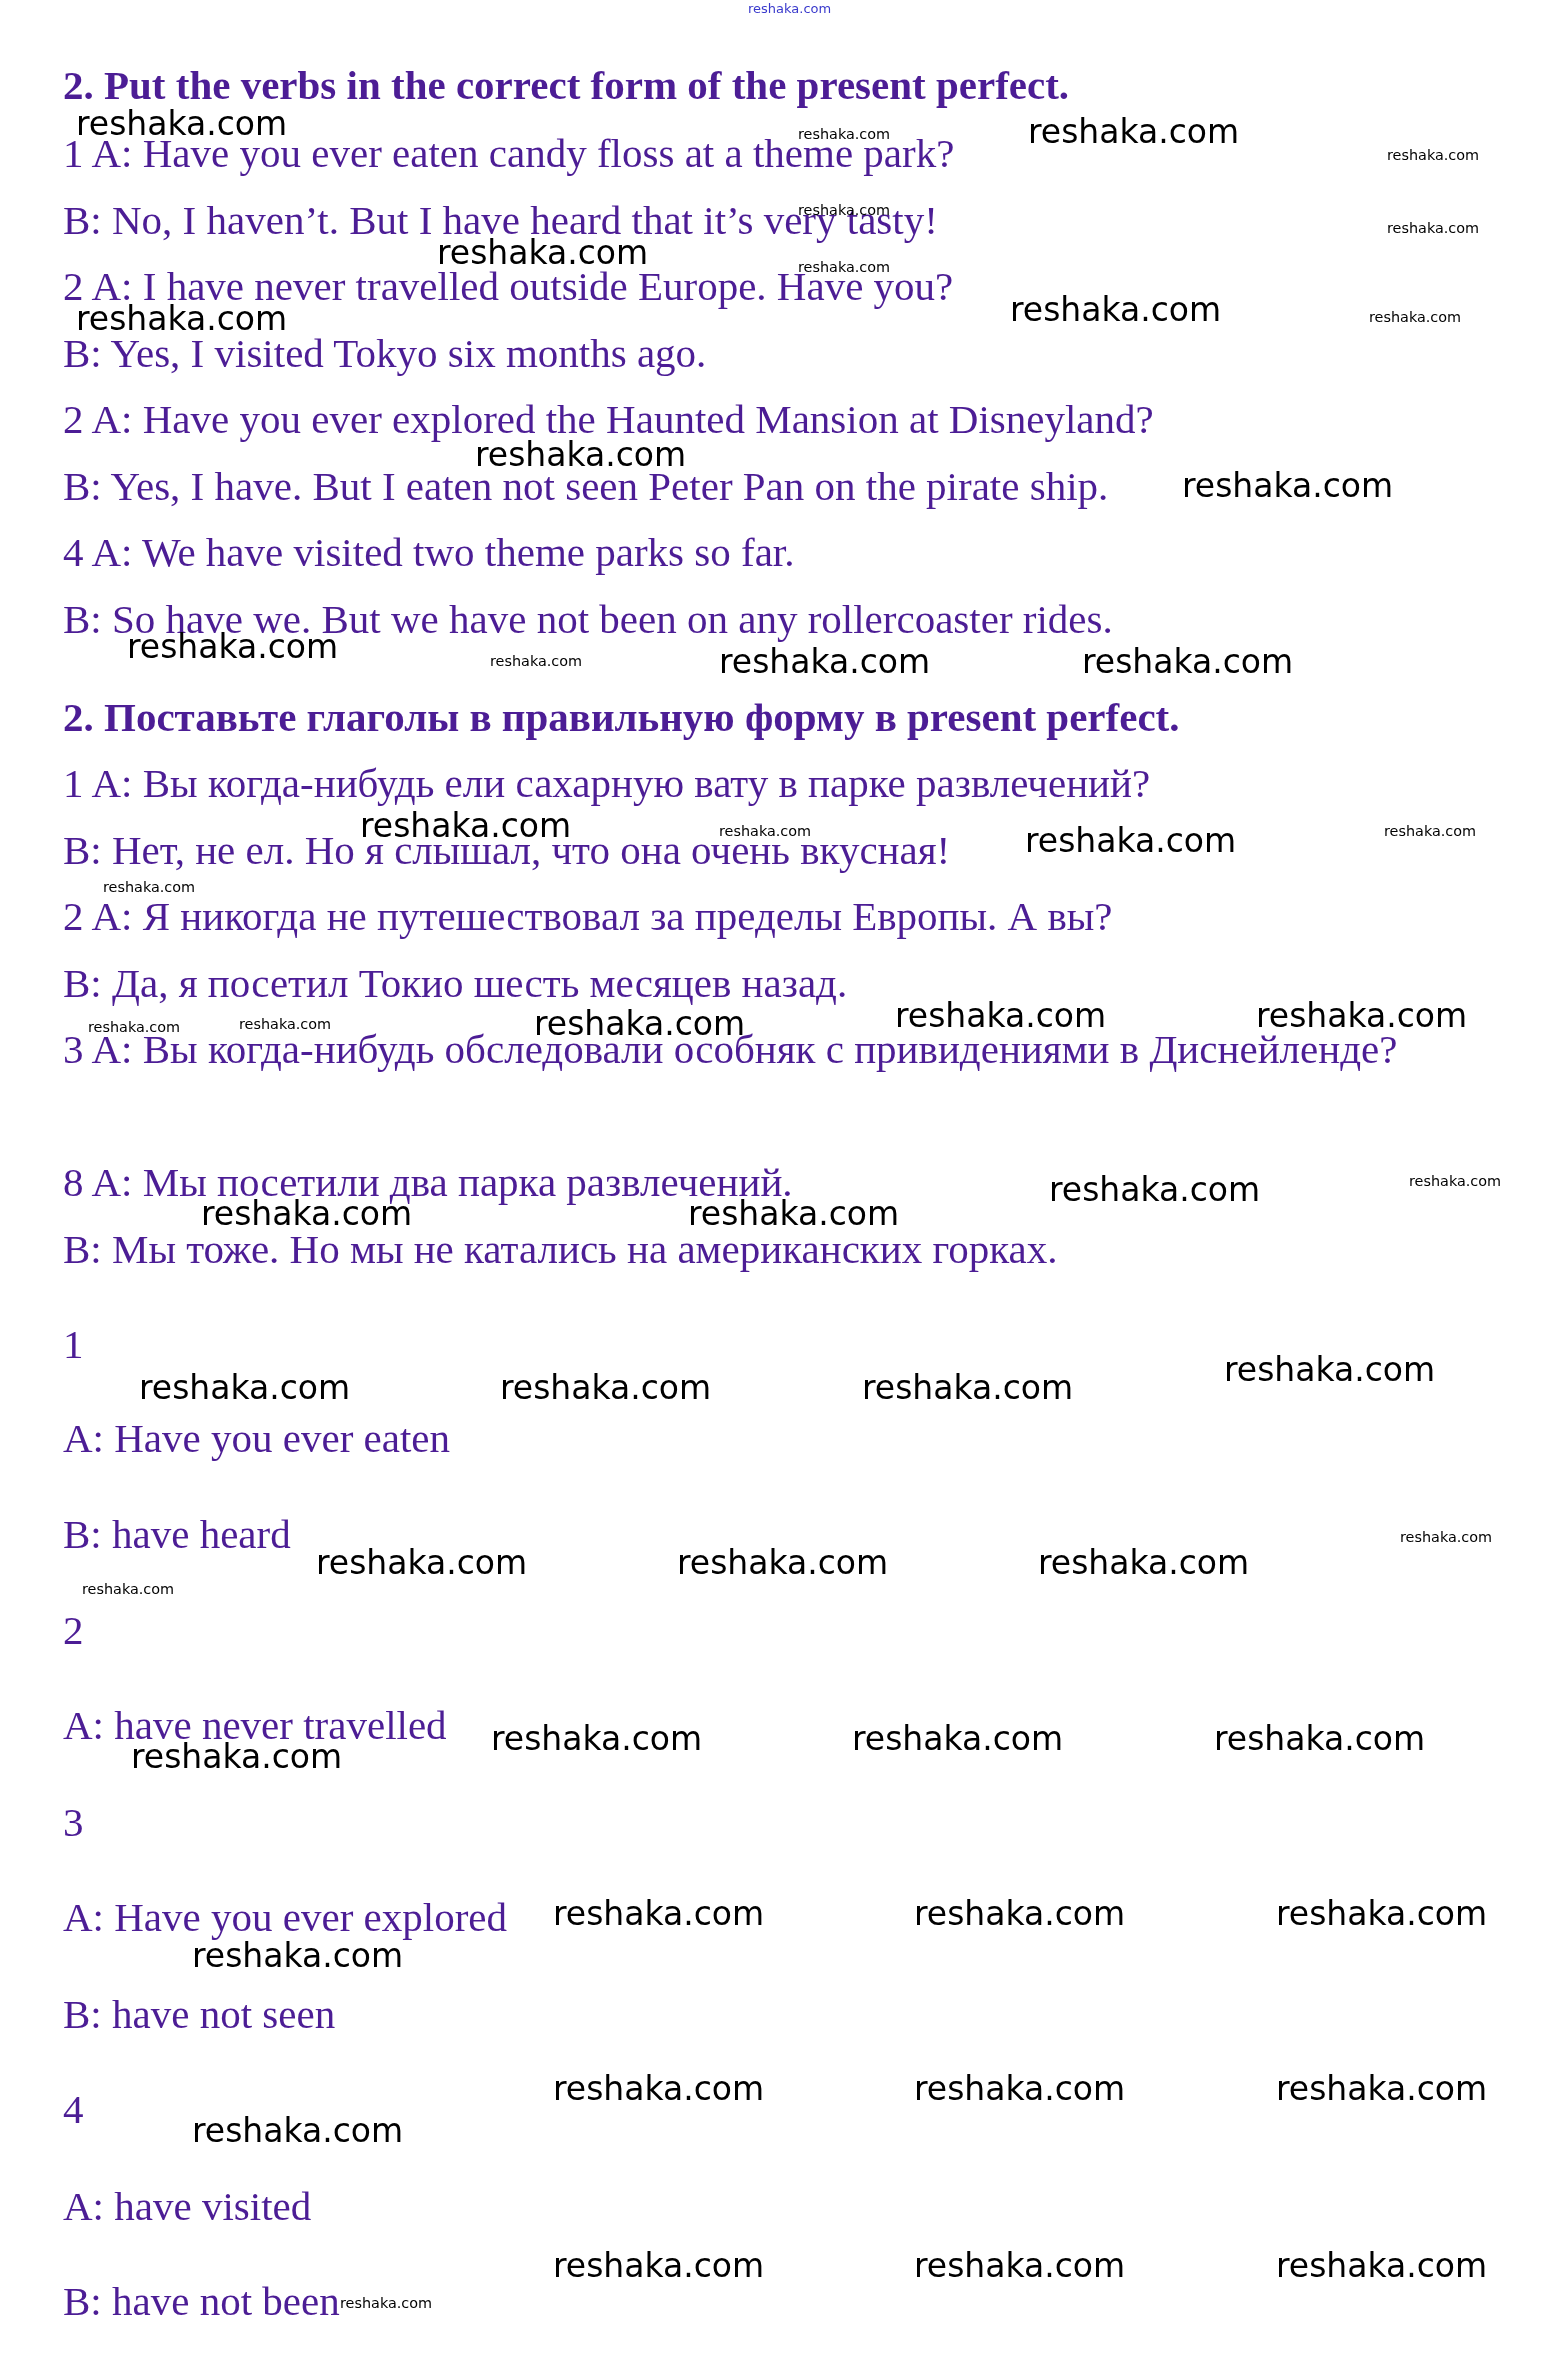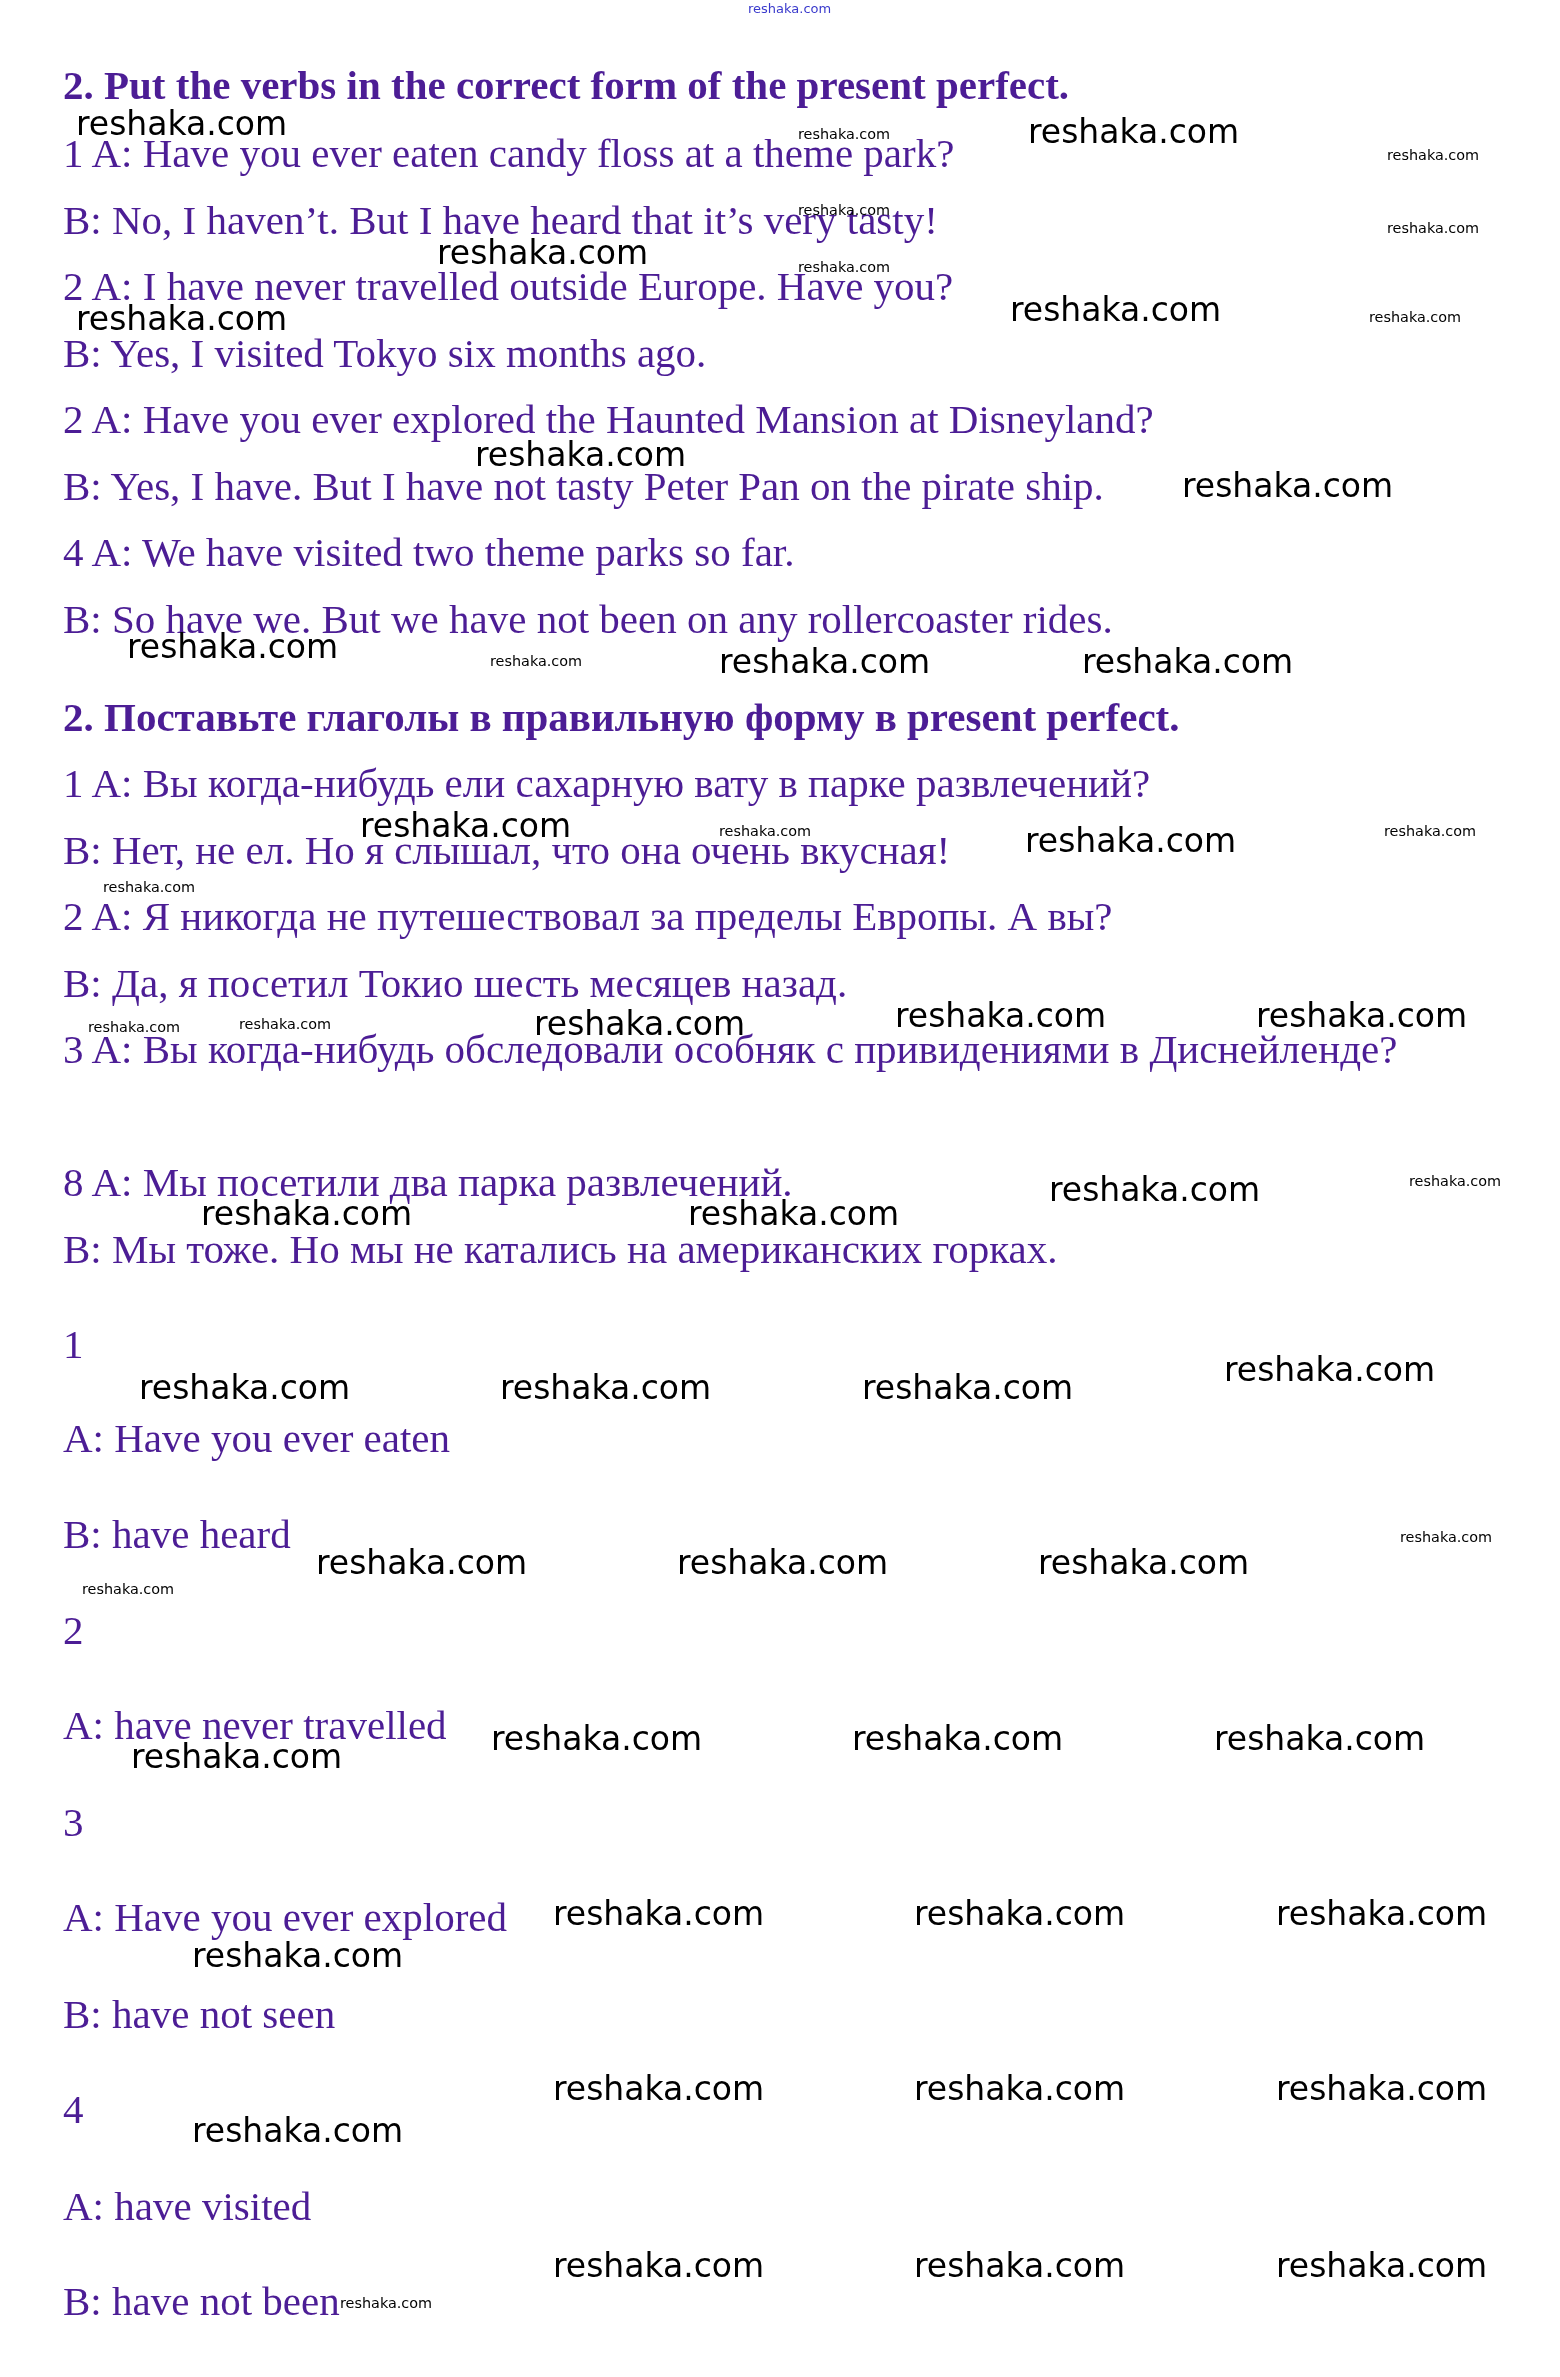--- a/index.html
+++ b/index.html
@@ -26,21 +26,21 @@
 <div class="page">
 
   <div class="wm top" style="left:748px; top:1.5px;">reshaka.com</div>
 
   <div class="line heading" style="top:65px;">2. Put the verbs in the correct form of the present perfect.</div>
   <div class="line" style="top:133px;">1 A: Have you ever eaten candy floss at a theme park?</div>
   <div class="line" style="top:200px;">B: No, I haven’t. But I have heard that it’s very tasty!</div>
   <div class="line" style="top:266px;">2 A: I have never travelled outside Europe. Have you?</div>
   <div class="line" style="top:333px;">B: Yes, I visited Tokyo six months ago.</div>
   <div class="line" style="top:399px;">2 A: Have you ever explored the Haunted Mansion at Disneyland?</div>
-  <div class="line" style="top:466px;">B: Yes, I have. But I have not tasty Peter Pan on the pirate ship.</div>
+  <div class="line" style="top:466px;">B: Yes, I have. But I eaten not seen Peter Pan on the pirate ship.</div>
   <div class="line" style="top:532px;">4 A: We have visited two theme parks so far.</div>
   <div class="line" style="top:599px;">B: So have we. But we have not been on any rollercoaster rides.</div>
 
   <div class="line heading" style="top:697px;text-align:center;">2. Поставьте глаголы в правильную форму в present perfect.</div>
   <div class="line" style="top:763px;">1 A: Вы когда-нибудь ели сахарную вату в парке развлечений?</div>
   <div class="line" style="top:830px;">B: Нет, не ел. Но я слышал, что она очень вкусная!</div>
   <div class="line" style="top:896px;">2 A: Я никогда не путешествовал за пределы Европы. А вы?</div>
   <div class="line" style="top:963px;">B: Да, я посетил Токио шесть месяцев назад.</div>
   <div class="line" style="top:1029px;">3 A: Вы когда-нибудь обследовали особняк с привидениями в Диснейленде?</div>
   <div class="line" style="top:1162px;">8 A: Мы посетили два парка развлечений.</div>

